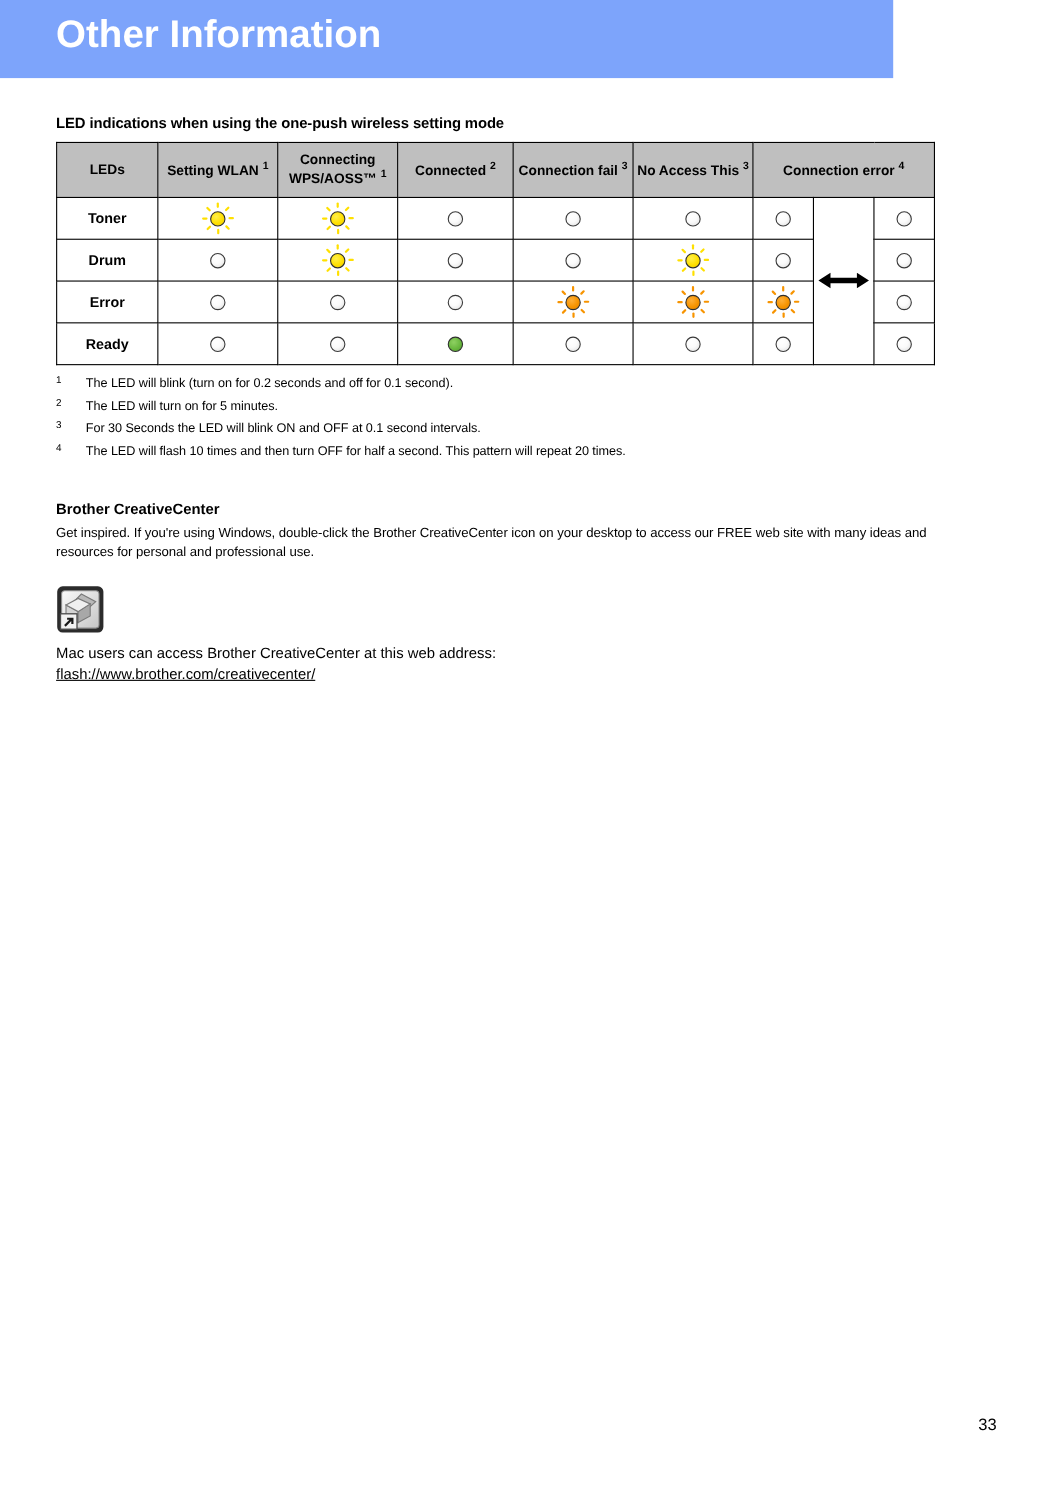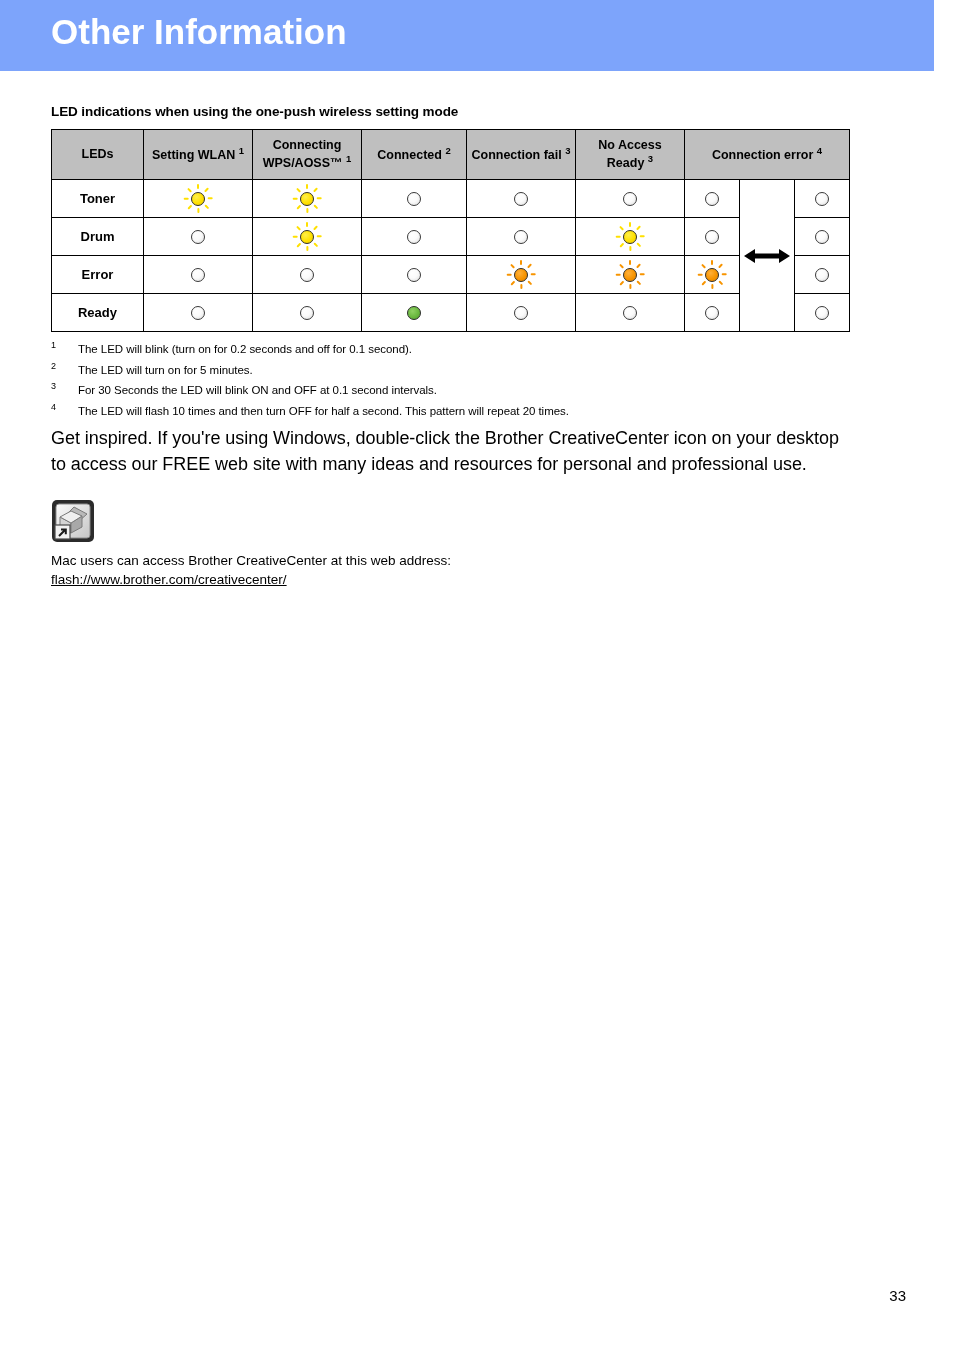--- a/index.html
+++ b/index.html
@@ -14,21 +14,21 @@
     color: #000000;
     position: relative;
     overflow: hidden;
   }
 
   
   .header-bar {
     position: absolute;
     left: 0;
     top: 0;
-    width: 934px;
+    width: 812px;
     height: 71px;
     background: #7da4fb;
   }
   .header-title {
     position: absolute;
     left: 51px;
     top: 12px;
     font-size: 35px;
     font-weight: bold;
     color: #ffffff;
@@ -221,21 +221,21 @@
     font-size: 27px;
     font-weight: bold;
     line-height: 1;
     color: #231f20;
     margin-top: 2px;
     white-space: nowrap;
   }
   .logo-cc .big { font-size: 32px; }
 
   .body-para {
-    font-size: 18px;
+    font-size: 12px;
     line-height: 1.42;
     margin: 6px 14px 0 0;
     width: 800px;
     letter-spacing: -0.05px;
   }
 
   
   .desktop-icon {
     margin-top: 22px;
     width: 44px;
@@ -284,21 +284,21 @@
         <col class="c-err-b">
         <col class="c-err-c">
     </colgroup>
     <thead>
       <tr>
         <th><span>LEDs</span></th>
         <th><span>Setting WLAN</span>&nbsp;<sup>1</sup></th>
         <th><span>Connecting WPS/AOSS™</span>&nbsp;<sup>1</sup></th>
         <th><span>Connected</span>&nbsp;<sup>2</sup></th>
         <th><span>Connection fail</span>&nbsp;<sup>3</sup></th>
-        <th><span>No Access Ready</span>&nbsp;<sup>3</sup></th>
+        <th><span>No Access This</span>&nbsp;<sup>3</sup></th>
         <th colspan="3"><span>Connection error</span>&nbsp;<sup>4</sup></th>
       </tr>
     </thead>
     <tbody>
 
       <tr>
         <td class="row-label">Toner</td>
         <td>
           <span class="led yellow blink">
             <i class="ray r0"></i><i class="ray r1"></i><i class="ray r2"></i><i class="ray r3"></i><i class="ray r4"></i><i class="ray r5"></i><i class="ray r6"></i><i class="ray r7"></i><i class="bulb"></i>
@@ -390,20 +390,21 @@
     <div class="footnote">
       <span class="fn-num">3</span>
       <span>For 30 Seconds the LED will blink ON and OFF at 0.1 second intervals.</span>
     </div>
     <div class="footnote">
       <span class="fn-num">4</span>
       <span>The LED will flash 10 times and then turn OFF for half a second. This pattern will repeat 20 times.</span>
     </div>
   </div>
 
+  <div class="cc-heading">Brother CreativeCenter</div>
 
 
   <p class="body-para">Get inspired. If you're using Windows, double-click the Brother CreativeCenter icon on your desktop to access our FREE web site with many ideas and resources for personal and professional use.</p>
 
   <div class="desktop-icon">
     <svg width="44" height="44" viewBox="0 0 44 44">
       <defs>
         <linearGradient id="icbg" x1="0" y1="0" x2="1" y2="1">
           <stop offset="0%" stop-color="#fbfbfb"></stop>
           <stop offset="100%" stop-color="#c6c6c6"></stop>

